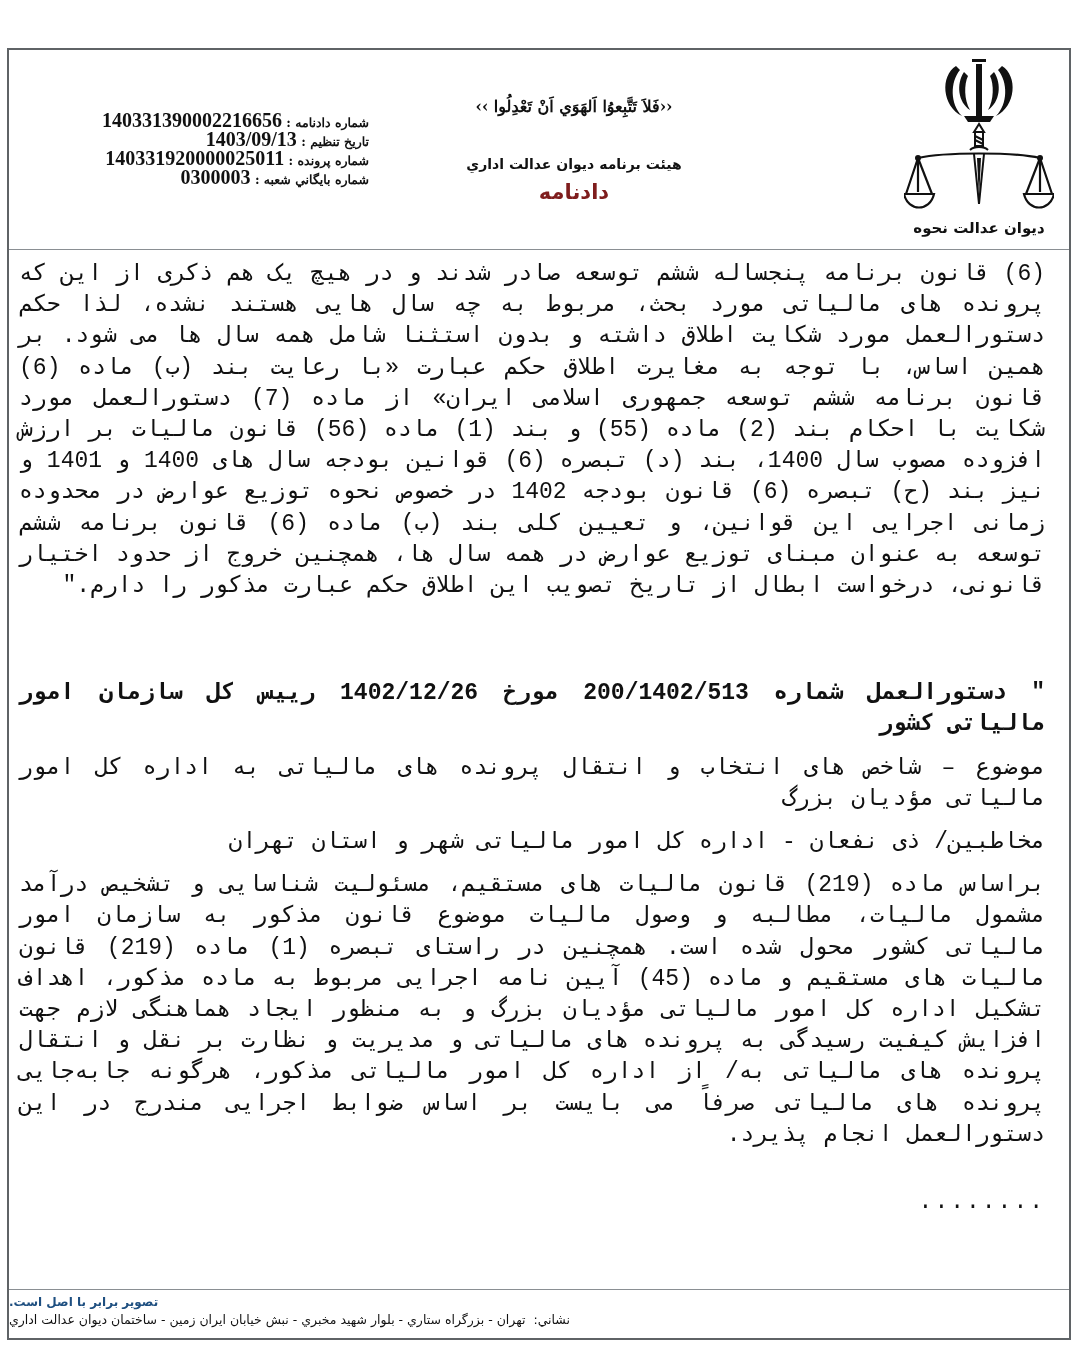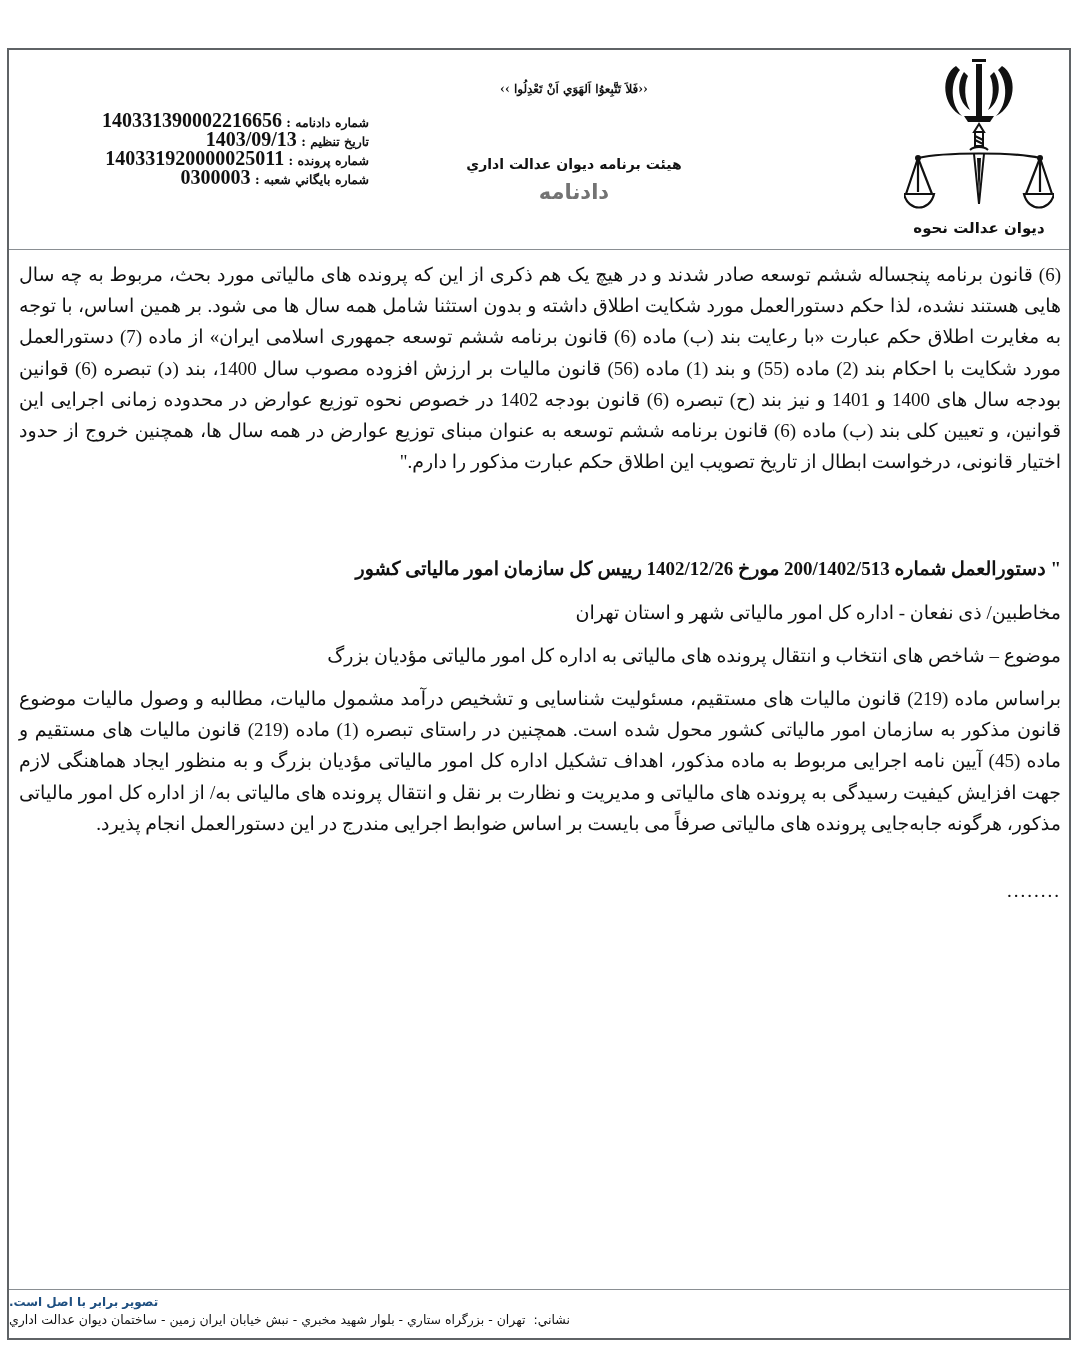--- a/index.html
+++ b/index.html
@@ -3,27 +3,27 @@
 <meta charset="utf-8">
 <style>
   html, body { margin: 0; padding: 0; background: #ffffff; }
   body { width: 1080px; height: 1351px; position: relative; overflow: hidden; font-family: "DejaVu Sans", sans-serif; color: #111; }
   .frame { position: absolute; left: 7px; top: 48px; width: 1064px; height: 1292px; border: 2px solid #5f6366; box-sizing: border-box; }
   .header { position: absolute; left: 0; top: 0; right: 0; height: 199px; border-bottom: 1.5px solid #8a8f93; }
   .emblem-box { position: absolute; right: 10px; top: 4px; width: 160px; height: 192px; text-align: center; }
   .emblem-box svg { display: block; margin: 0 auto; }
   .emblem-caption { direction: rtl; font-size: 15px; font-weight: bold; margin-top: 0px; font-family: "DejaVu Sans", sans-serif; }
   .center-head { position: absolute; left: 400px; width: 330px; top: 0; text-align: center; direction: rtl; }
-  .verse { position: absolute; top: 32px; width: 100%; font-size: 12px; font-weight: bold; font-family: "DejaVu Serif", serif; }
+  .verse { position: absolute; top: 47px; width: 100%; font-size: 16px; font-weight: bold; font-family: "DejaVu Serif", serif; }
   .board { position: absolute; top: 106px; width: 100%; font-size: 14px; font-weight: bold; }
-  .docword { position: absolute; top: 130px; width: 100%; font-size: 21px; font-weight: bold; color: #737373; letter-spacing: 1px; }
+  .docword { position: absolute; top: 130px; width: 100%; font-size: 21px; font-weight: bold; color: #7f1d1d; letter-spacing: 1px; }
   .meta { position: absolute; left: 80px; top: 62px; width: 280px; direction: rtl; text-align: right; font-size: 12.5px; font-weight: bold; line-height: 17px; font-family: "DejaVu Serif", serif; }
   .meta .row { white-space: nowrap; }
   .meta .val { font-family: "Liberation Serif", serif; font-size: 20px; }
-  .body-text { position: absolute; left: 0; right: 0; top: 203px; padding: 0 8px 0 10px; direction: rtl; text-align: justify; text-align-last: right; font-family: Liberation Serif, serif; font-size: 19px; line-height: 31.2px; }
+  .body-text { position: absolute; left: 0; right: 0; top: 203px; padding: 0 24px 0 10px; direction: rtl; text-align: justify; text-align-last: right; font-family: Liberation Mono, monospace; font-size: 23px; line-height: 31.2px; }
   .body-text p { margin: 0; }
   .p1 { margin-top: 6px !important; }
   .spacer1 { height: 62px; }
   .intro { padding-right: 12px; }
   .instr-title { font-weight: bold; margin-top: 14px !important; }
   .line-gap { margin-top: 12px !important; }
   .dots { margin-top: 36px !important; letter-spacing: 2px; }
   .chapter { margin-top: 8px !important; }
   .footer { position: absolute; left: 0; right: 0; bottom: 0; height: 48px; border-top: 1.5px solid #8a8f93; text-align: left; direction: rtl; }
   .footer .certified { font-size: 12px; font-weight: bold; color: #1e4f80; margin-top: 5px; }
@@ -101,22 +101,22 @@
         <span class="val">0300003</span>
       </div>
     </div>
 
   </div>
 
   <div class="body-text">
     <p class="p1">(6) قانون برنامه پنجساله ششم توسعه صادر شدند و در هیچ یک هم ذکری از این که پرونده های مالیاتی مورد بحث، مربوط به چه سال هایی هستند نشده، لذا حکم دستورالعمل مورد شکایت اطلاق داشته و بدون استثنا شامل همه سال ها می شود. بر همین اساس، با توجه به مغایرت اطلاق حکم عبارت «با رعایت بند (ب) ماده (6) قانون برنامه ششم توسعه جمهوری اسلامی ایران» از ماده (7) دستورالعمل مورد شکایت با احکام بند (2) ماده (55) و بند (1) ماده (56) قانون مالیات بر ارزش افزوده مصوب سال 1400، بند (د) تبصره (6) قوانین بودجه سال های 1400 و 1401 و نیز بند (ح) تبصره (6) قانون بودجه 1402 در خصوص نحوه توزیع عوارض در محدوده زمانی اجرایی این قوانین، و تعیین کلی بند (ب) ماده (6) قانون برنامه ششم توسعه به عنوان مبنای توزیع عوارض در همه سال ها، همچنین خروج از حدود اختیار قانونی، درخواست ابطال از تاریخ تصویب این اطلاق حکم عبارت مذکور را دارم."</p>
     <div class="spacer1"></div>
     <p class="instr-title">" دستورالعمل شماره 200/1402/513 مورخ 1402/12/26 رییس کل سازمان امور مالیاتی کشور</p>
+    <p class="line-gap">موضوع – شاخص های انتخاب و انتقال پرونده های مالیاتی به اداره کل امور مالیاتی مؤدیان بزرگ</p>
     <p class="line-gap">مخاطبین/ ذی نفعان  - اداره کل امور مالیاتی شهر و استان تهران</p>
-    <p class="line-gap">موضوع – شاخص های انتخاب و انتقال پرونده های مالیاتی به اداره کل امور مالیاتی مؤدیان بزرگ</p>
     <p class="line-gap">براساس ماده (219) قانون مالیات های مستقیم، مسئولیت شناسایی و تشخیص درآمد مشمول مالیات، مطالبه و وصول مالیات موضوع قانون مذکور به سازمان امور مالیاتی کشور محول شده است. همچنین در راستای تبصره (1) ماده (219) قانون مالیات های مستقیم و ماده (45) آیین نامه اجرایی مربوط به ماده مذکور، اهداف تشکیل اداره کل امور مالیاتی مؤدیان بزرگ و به منظور ایجاد هماهنگی لازم جهت افزایش کیفیت رسیدگی به پرونده های مالیاتی و مدیریت و نظارت بر نقل و انتقال پرونده های مالیاتی به/ از اداره کل امور مالیاتی مذکور، هرگونه جابه‌جایی پرونده های مالیاتی صرفاً می بایست بر اساس ضوابط اجرایی مندرج در این دستورالعمل انجام پذیرد.</p>
     <p class="dots">........</p>
   </div>
 
   <div class="footer">
     <div class="certified">تصوير برابر با اصل است.</div>
     <div class="address">
       <span class="lbl">نشاني:</span>
       <span>تهران - بزرگراه ستاري - بلوار شهيد مخبري - نبش خيابان ايران زمين - ساختمان ديوان عدالت اداري</span>
     </div>

